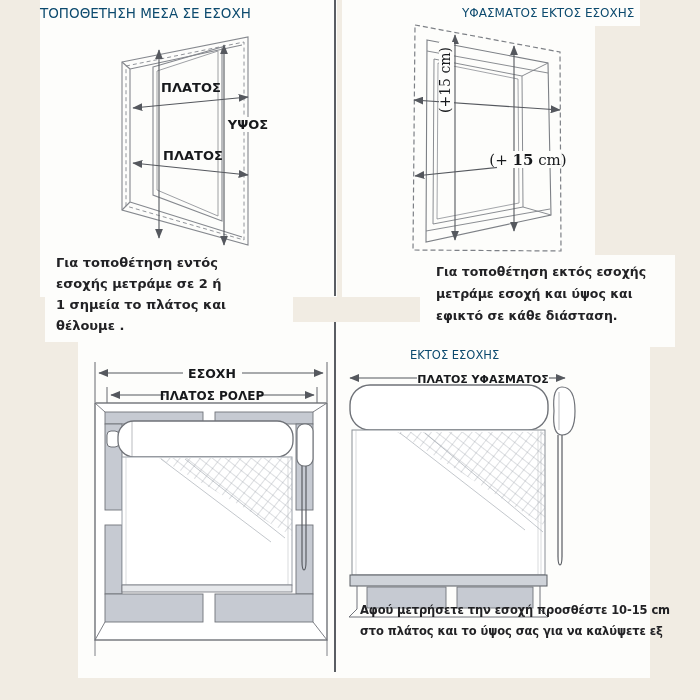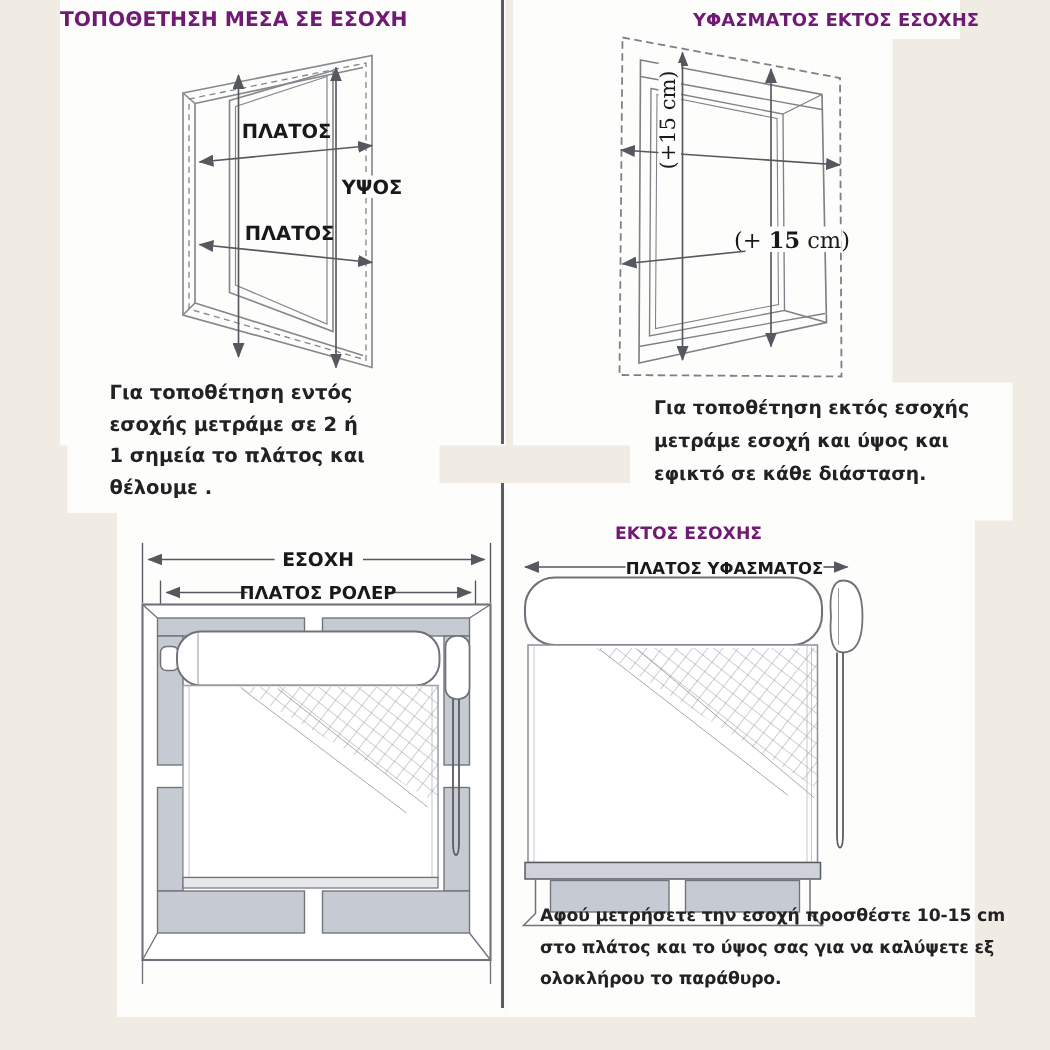--- a/index.html
+++ b/index.html
@@ -4,21 +4,21 @@
 <style>
   html,body{margin:0;padding:0;}
   body{
     width:700px;height:700px;position:relative;overflow:hidden;
     background:#f1ece3;
     font-family:"DejaVu Sans","Liberation Sans",sans-serif;
     color:#1c1c1e;
   }
   .panel{position:absolute;background:#fdfdfb;}
   .divider{position:absolute;left:334px;width:2px;background:#5a5d63;}
-  .title{position:absolute;font-weight:bold;white-space:nowrap;color:#701a75;}
+  .title{position:absolute;font-weight:normal;white-space:nowrap;color:#0c4a6e;}
   .note{position:absolute;font-weight:bold;color:#222225;}
   .note div{white-space:nowrap;}
   svg{position:absolute;overflow:visible;}
   svg text{font-family:"DejaVu Sans","Liberation Sans",sans-serif;font-weight:bold;fill:#17191c;}
   .serif{font-family:"DejaVu Serif","Liberation Serif",serif;font-weight:normal;}
 </style>
 </head>
 <body>
 
 <svg width="0" height="0" style="position:absolute">
@@ -143,30 +143,29 @@
   <path d="M12,226 V249 L4,257 L203,257 L195,249 V226" fill="none" stroke="#70737a" stroke-width="1"></path>
   <g fill="#c6cad2" stroke="#70737a" stroke-width="0.9">
     <rect x="22" y="227" width="79" height="21"></rect>
       <rect x="112" y="227" width="76" height="21"></rect>
   </g>
   <g stroke="#5a5d63" stroke-width="1.2" fill="none">
     <path d="M213,75 V197 M217,75 V197 M213,196 q0,9 2,9 q2,0 2,-9"></path>
   </g>
 </svg>
 
-<div class="note" style="left:73px;top:252px;font-size:13px;line-height:21px">
+<div class="note" style="left:56px;top:252px;font-size:13px;line-height:21px">
   <div>Για τοποθέτηση εντός</div>
   <div>εσοχής μετράμε σε 2 ή</div>
   <div>1 σημεία το πλάτος και</div>
   <div>θέλουμε .</div>
 </div>
 
 <div class="note" style="left:436px;top:261px;font-size:12.5px;line-height:22px">
   <div>Για   τοποθέτηση εκτός εσοχής</div>
   <div>μετράμε εσοχή και ύψος και</div>
   <div>εφικτό σε κάθε διάσταση.</div>
 </div>
 
 <div class="note" style="left:360px;top:600px;font-size:11.5px;line-height:21px;letter-spacing:-0.1px">
   <div>Αφού μετρήσετε την εσοχή προσθέστε 10-15 cm</div>
   <div>στο πλάτος και το ύψος σας για να καλύψετε εξ</div>
-  <div>ολοκλήρου το παράθυρο.</div>
 </div>
 
 </body></html>

